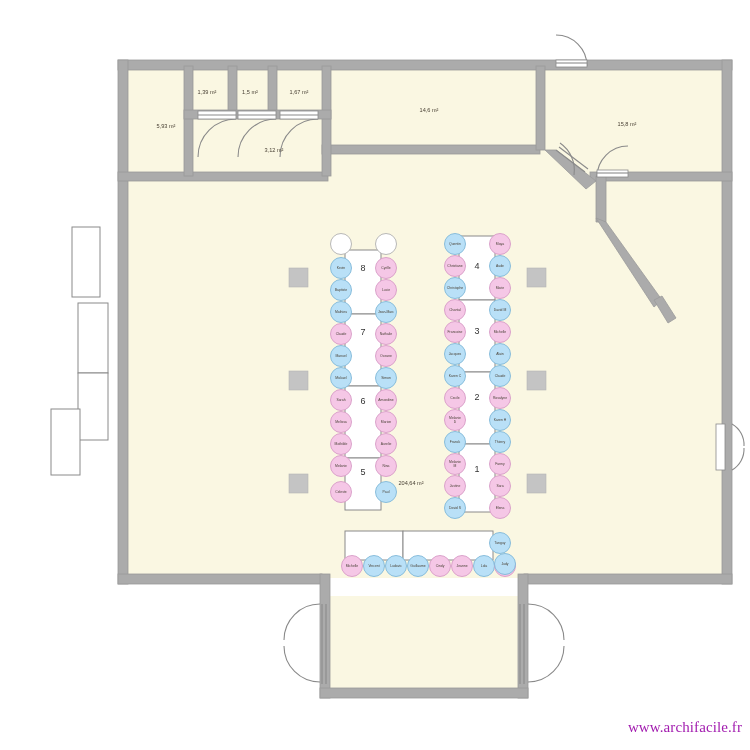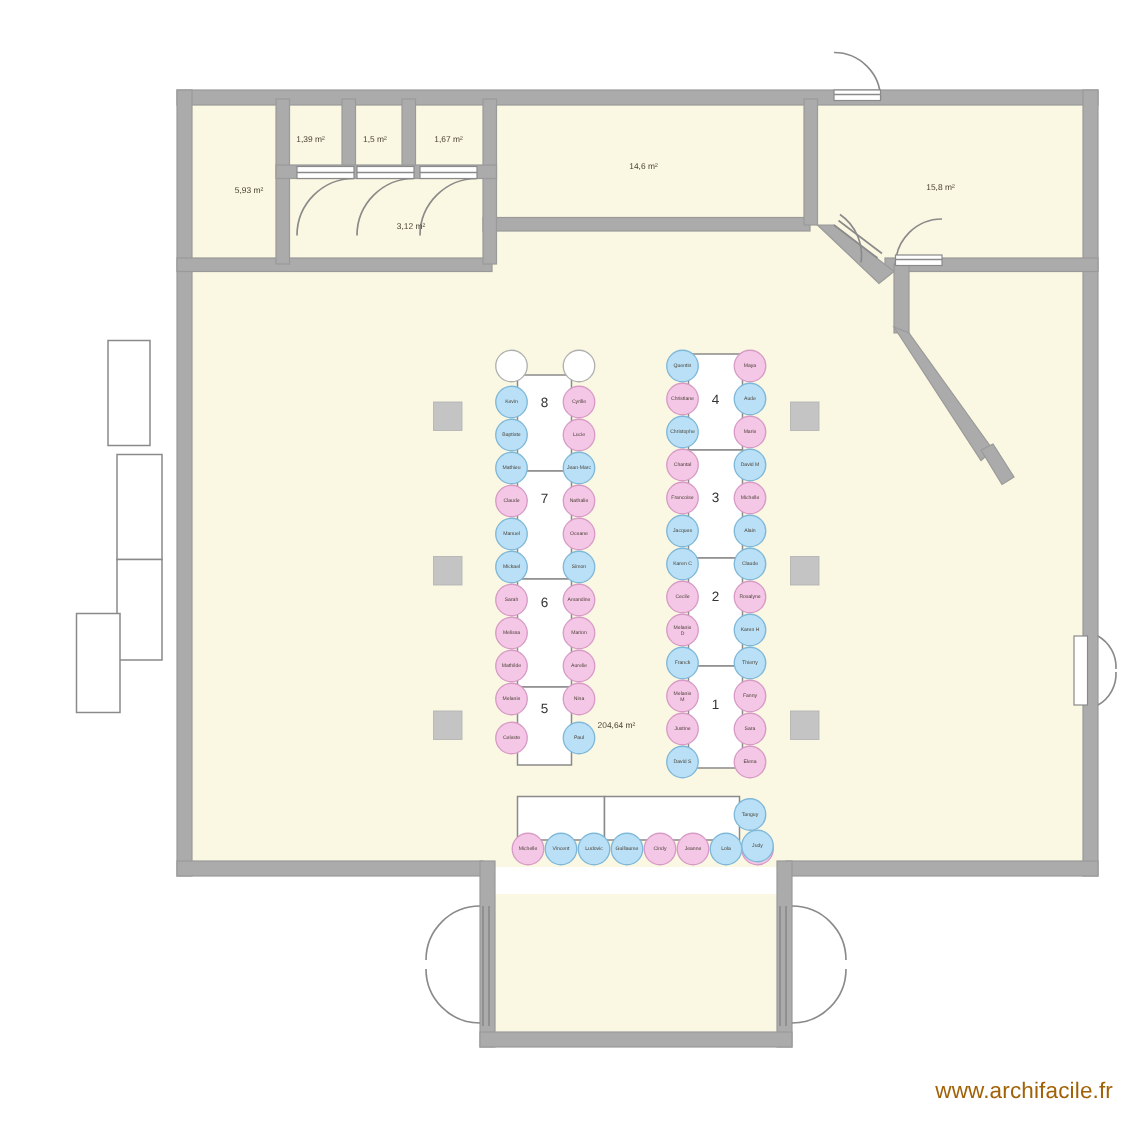--- a/index.html
+++ b/index.html
@@ -17,23 +17,23 @@
   #plan {
     position: absolute;
     left: 0; top: 0;
     width: 750px;
     height: 750px;
   }
   .watermark {
     position: absolute;
     right: 8px;
     bottom: 14px;
-    font-family: Liberation Sans, sans-serif;
+    font-family: Liberation Serif, serif;
     font-size: 15px;
-    color: #a16207;
+    color: #a21caf;
     letter-spacing: 0.1px;
     white-space: nowrap;
   }
 </style>
 </head>
 <body>
 
 <svg id="plan" viewBox="0 0 750 750" xmlns="http://www.w3.org/2000/svg">
 
   <g>

